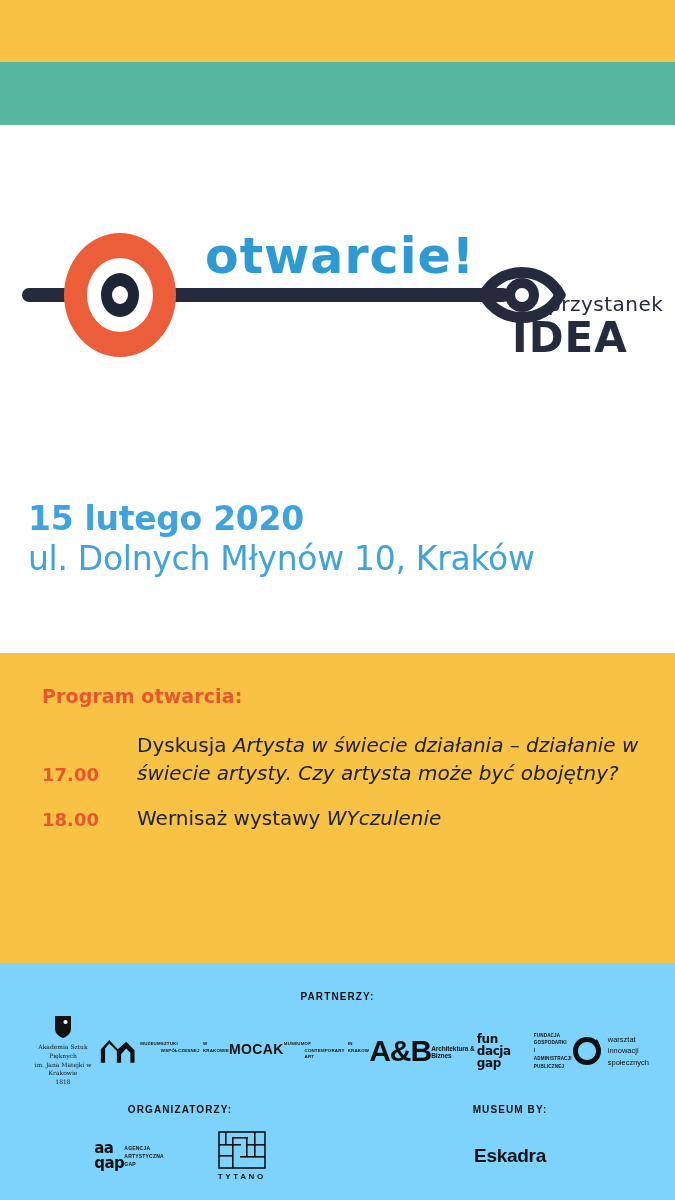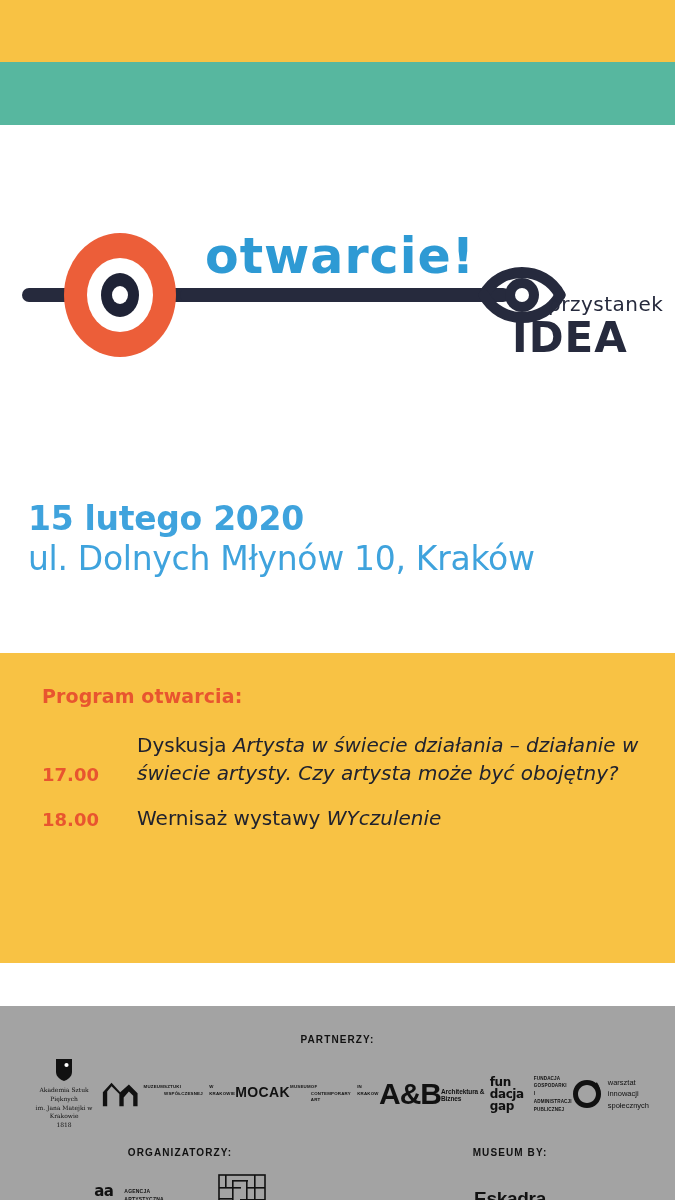--- a/index.html
+++ b/index.html
@@ -112,23 +112,23 @@
     font-family: "DejaVu Sans", sans-serif;
     font-size: 20px;
     color: #20222e;
     line-height: 1.42;
   }
   .row-text .ital { font-style: italic; }
 
   
   .footer {
     position: absolute;
-    left: 0; top: 1006px;
-    width: 675px; height: 195px;
-    background: #a3a3a3;
+    left: 0; top: 963px;
+    width: 675px; height: 237px;
+    background: #7dd3fc;
   }
   .footer-label {
     text-align: center;
     font-family: "Liberation Sans", sans-serif;
     font-size: 10px;
     font-weight: bold;
     letter-spacing: 1.1px;
     color: #111111;
   }
   .partners-label { position: absolute; left: 0; top: 28px; width: 675px; }
@@ -186,21 +186,21 @@
   }
   .ab-sub {
     font-family: "Liberation Sans", sans-serif;
     font-size: 6.5px;
     font-weight: bold;
     color: #111;
     margin-top: 2px;
     letter-spacing: -0.1px;
   }
 
-  .gap { align-items: center; gap: 10px; }
+  .gap { align-items: center; gap: 23px; }
   .gap-mark {
     font-family: "DejaVu Sans", sans-serif;
     font-size: 12px;
     font-weight: bold;
     color: #111;
     line-height: 1.0;
     letter-spacing: -0.4px;
   }
   .gap-sub {
     font-family: "Liberation Sans", sans-serif;

